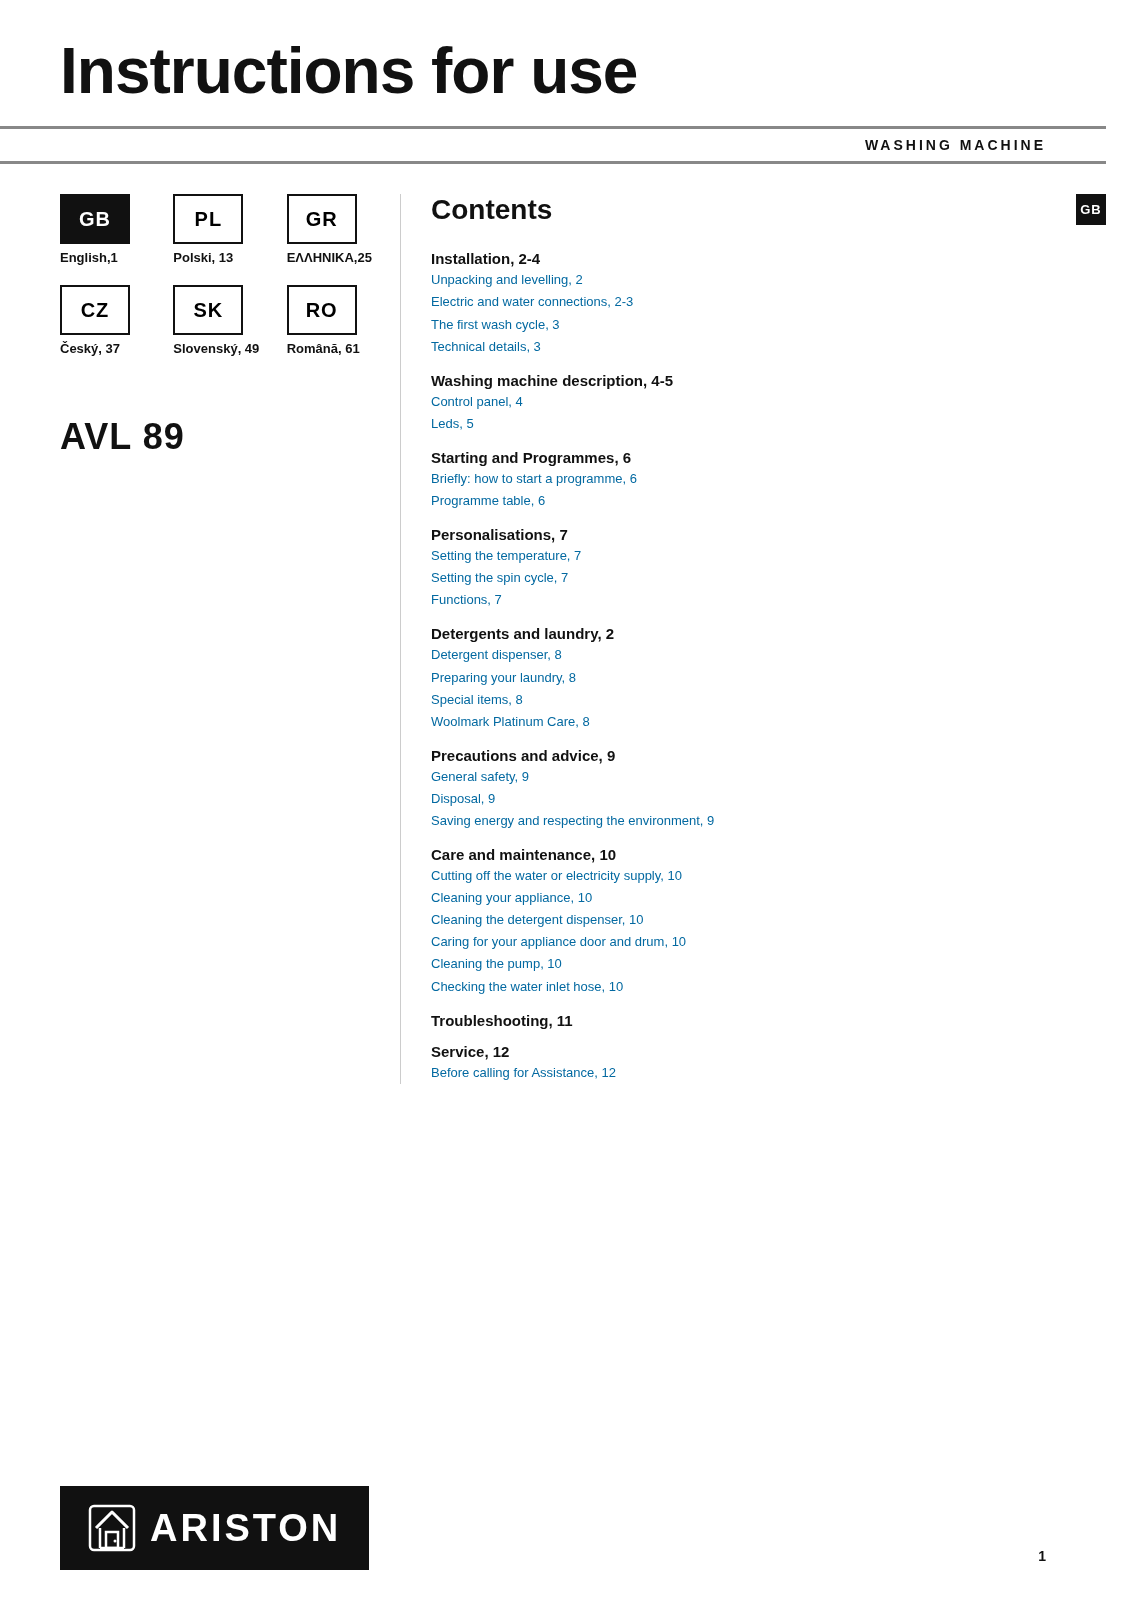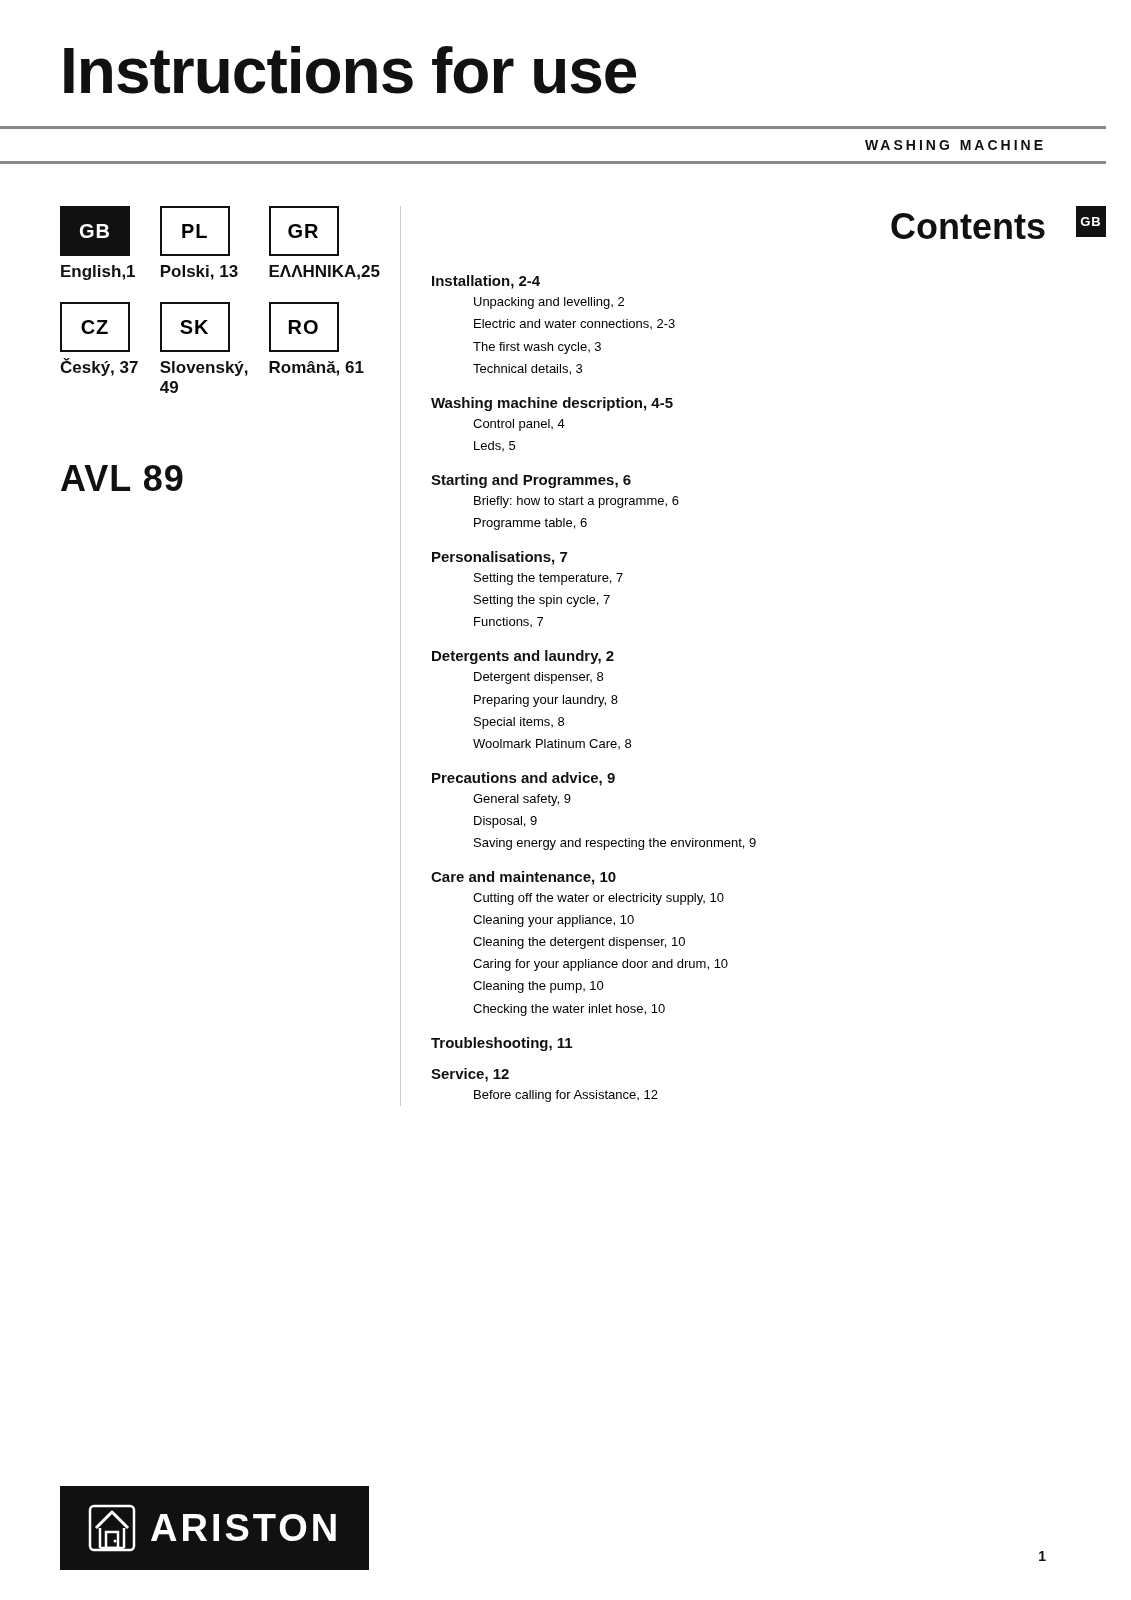--- a/index.html
+++ b/index.html
@@ -47,21 +47,21 @@
       font-size: 14px;
       font-weight: 700;
       letter-spacing: 3px;
       color: #111;
       text-transform: uppercase;
     }
 
     
     .main-content {
       display: flex;
-      padding: 42px 60px 30px 60px;
+      padding: 30px 60px 30px 60px;
       gap: 0;
     }
 
     
     .left-column {
       width: 340px;
       flex-shrink: 0;
       padding-right: 20px;
     }
 
@@ -93,21 +93,21 @@
       color: #fff;
     }
 
     .lang-box span {
       font-size: 20px;
       font-weight: 900;
       letter-spacing: 1px;
     }
 
     .lang-label {
-      font-size: 17px;
+      font-size: 13px;
       font-weight: 700;
       color: #111;
     }
 
     .lang-label.bold {
       font-weight: 900;
     }
 
     .model-name {
       font-size: 36px;
@@ -137,40 +137,38 @@
       align-items: center;
       justify-content: center;
       font-size: 13px;
       font-weight: 700;
       letter-spacing: 1px;
       padding: 8px 4px;
       writing-mode: horizontal-tb;
     }
 
     .contents-title {
-      font-size: 36px;
+      font-size: 28px;
       font-weight: 900;
       color: #111;
       margin-bottom: 24px;
-      text-align: right;
     }
 
     .section-heading {
       font-size: 15px;
       font-weight: 900;
       color: #111;
       margin-top: 14px;
       margin-bottom: 2px;
     }
 
     .section-items {
       font-size: 13px;
-      color: #000000;
+      color: #0369a1;
       line-height: 1.7;
-      margin-left: 42px;
     }
 
     
     .footer {
       position: absolute;
       bottom: 30px;
       left: 0;
       right: 0;
       display: flex;
       align-items: flex-start;

